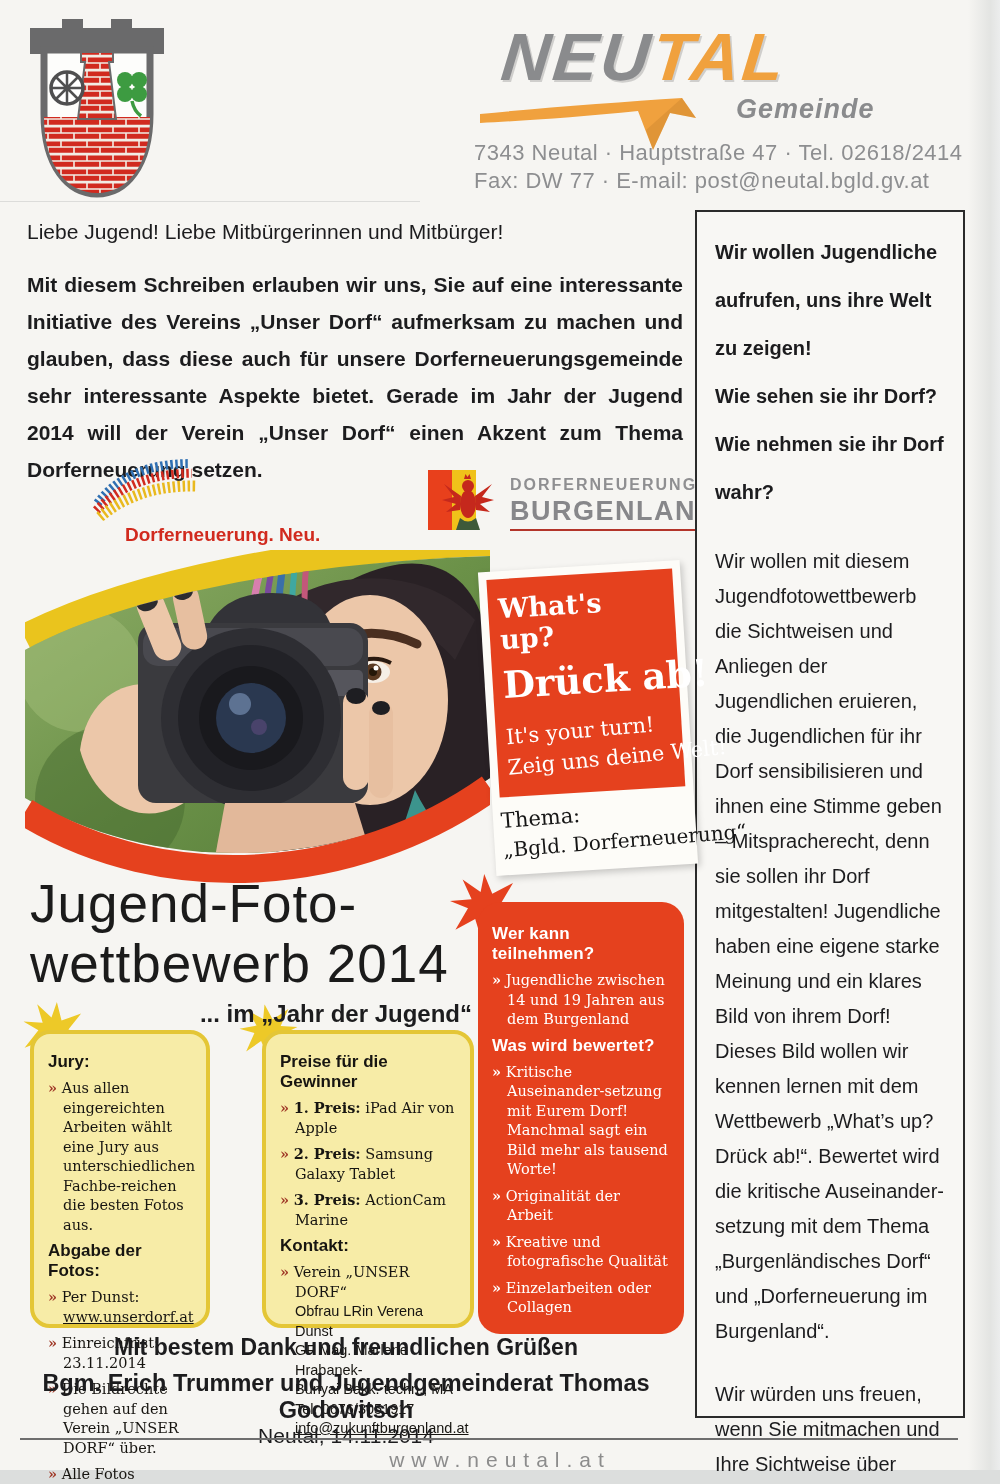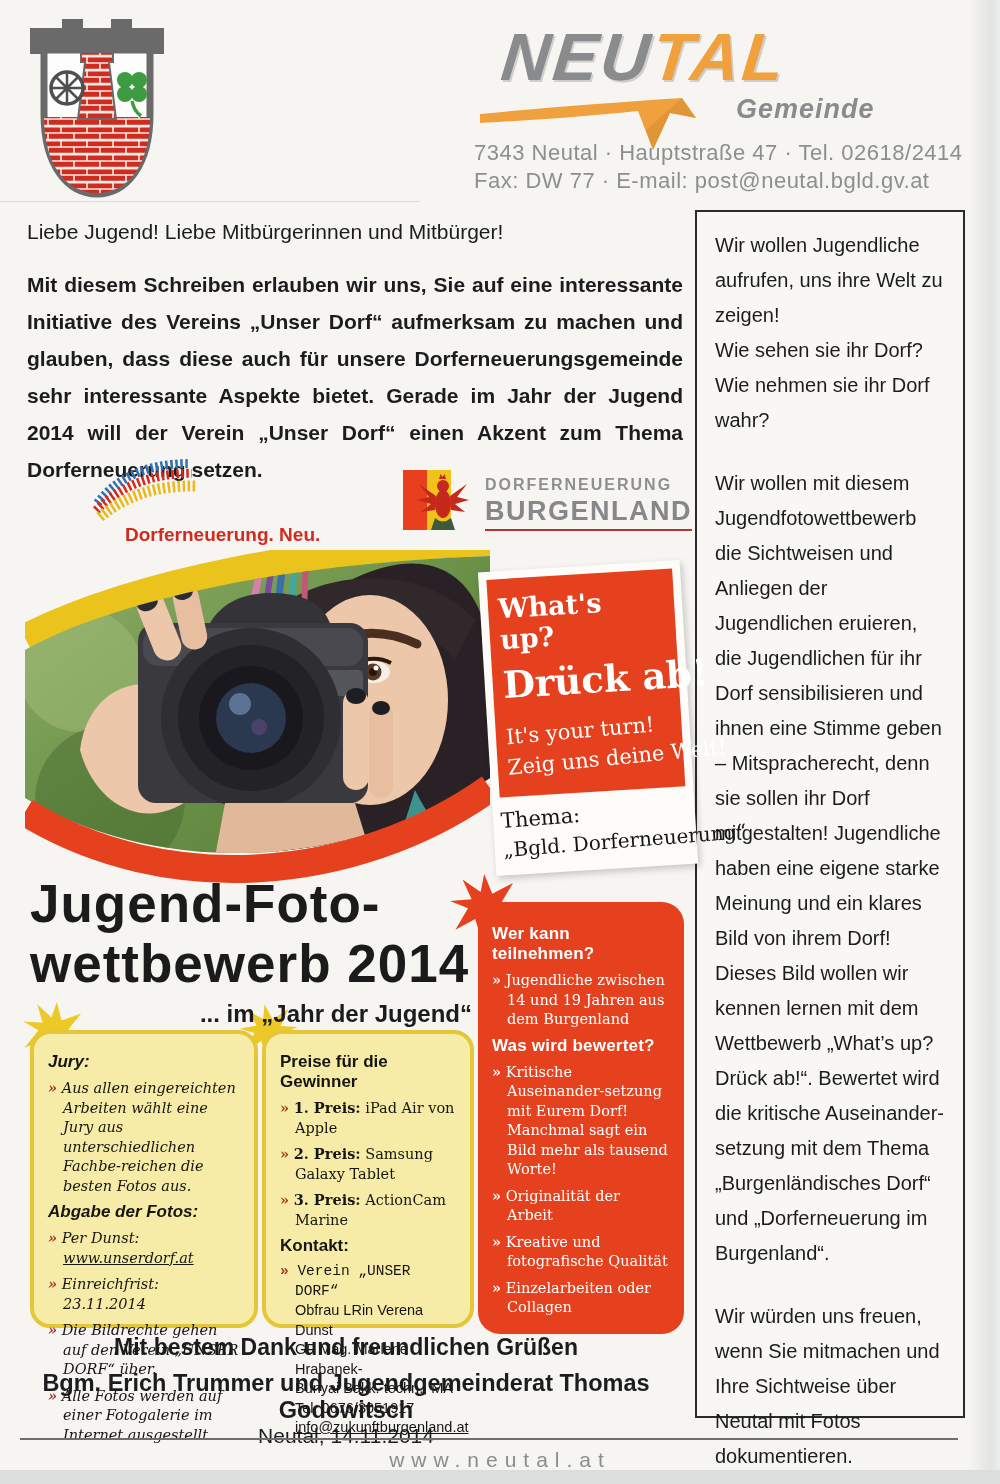--- a/index.html
+++ b/index.html
@@ -30,21 +30,21 @@
   #salutation{left:27px;top:220px;width:660px;font-size:21px;}
   #intro{left:27px;top:266px;width:656px;font-size:21px;line-height:37px;text-align:justify;font-weight:bold;}
 
   
   #zb-logo{left:88px;top:458px;width:270px;height:100px;z-index:2;}
   #zb-leaf{position:absolute;left:0px;top:0px;width:118px;height:58px;transform:rotate(-6deg);}
   #zb-words{position:absolute;left:36px;top:26px;font-size:33px;font-weight:bold;white-space:nowrap;}
   #zb-words .w1{color:#d12a1e;}
   #zb-words .w2{color:#e9b91e;}
   #zb-tag{position:absolute;left:37px;top:66px;font-size:19px;font-weight:bold;color:#d12a1e;}
-  #db-logo{left:403px;top:470px;width:260px;height:72px;z-index:2;padding-left:35px;}
+  #db-logo{left:428px;top:470px;width:260px;height:72px;z-index:2;padding-left:35px;}
   #db-flag{position:absolute;left:0;top:0;width:70px;height:66px;}
   #db-l1{position:absolute;left:82px;top:6px;font-size:16px;font-weight:bold;color:#8f8f91;letter-spacing:2px;}
   #db-l2{position:absolute;left:82px;top:26px;font-size:27px;font-weight:bold;color:#87878a;
          letter-spacing:1.5px;border-bottom:2px solid #b3342a;padding-bottom:2px;}
 
   
   #photo{left:25px;top:550px;width:465px;height:334px;z-index:1;}
 
   
   #card{left:487px;top:566px;width:202px;height:304px;background:#fdfcf8;
@@ -53,33 +53,33 @@
         font-family:"DejaVu Serif",serif;padding:14px 10px;box-sizing:border-box;}
   .cr1{font-size:27px;font-weight:bold;}
   .cr2{font-size:37px;font-weight:bold;margin-top:8px;white-space:nowrap;}
   .cr3{font-size:21px;margin-top:16px;transform:rotate(-1.5deg);}
   .cr4{font-size:21px;margin-top:6px;transform:rotate(-2deg);white-space:nowrap;}
   #card-theme{font-family:"DejaVu Serif",serif;color:#151515;margin-top:10px;transform:rotate(-1deg);}
   .th1{font-size:21px;} .th2{font-size:20px;margin-top:5px;white-space:nowrap;}
 
   
   #flyer-title{left:30px;top:874px;width:450px;z-index:2;}
-  .ft-line{font-size:53px;line-height:60px;font-weight:bold;color:#1b1b1b;letter-spacing:1px;}
+  .ft-line{font-size:53px;line-height:60px;font-weight:normal;color:#1b1b1b;letter-spacing:1px;}
   #ft-sub{font-size:24px;font-weight:bold;text-align:right;margin-top:6px;padding-right:8px;}
 
   
   .star{z-index:1;}
   #star-red{left:450px;top:874px;width:72px;height:72px;}
   #star-y1{left:22px;top:1002px;width:64px;height:64px;transform:rotate(8deg);}
   #star-y2{left:240px;top:1004px;width:58px;height:58px;transform:rotate(-6deg);}
 
   
   .ybox{background:#f7eca7;border:4px solid #e4c636;border-radius:20px;z-index:2;
         padding:12px 12px 8px 14px;box-sizing:border-box;color:#171511;}
-  #jury-box{left:30px;top:1030px;width:228px;height:298px;font-style:italic;}
+  #jury-box{left:30px;top:1030px;width:180px;height:298px;}
   #prize-box{left:262px;top:1030px;width:212px;height:298px;}
   #red-box{left:478px;top:902px;width:206px;height:432px;background:#e5411e;border-radius:22px;
         z-index:2;padding:16px 16px 10px 14px;box-sizing:border-box;color:#fff;}
   .box-h{font-size:17px;font-weight:bold;margin:6px 0 4px 0;}
   #red-box .box-h{letter-spacing:.2px;}
   .box-ul{list-style:none;margin:0;padding:0;font-family:"DejaVu Serif",serif;font-size:14.5px;line-height:19.5px;}
   .box-ul li{padding-left:15px;text-indent:-15px;margin:6px 0;}
   .blt{font-weight:bold;}
   .ybox .blt{color:#a03a28;}
   #red-box .blt{color:#fff;}
@@ -88,21 +88,21 @@
 
   
   #closing{left:0px;top:1334px;width:692px;text-align:center;z-index:2;}
   #close1{font-size:23px;font-weight:bold;}
   #close2{font-size:23.5px;font-weight:bold;margin-top:9px;}
   #close3{font-size:21px;}
 
   
   #sidebar{left:695px;top:210px;width:270px;height:1208px;border:2px solid #2b2b2b;
         background:#f8f7f4;box-sizing:border-box;padding:16px 18px;z-index:2;}
-  #sidebar .h{font-size:20px;line-height:35px;font-weight:normal;}
+  #sidebar .h{font-size:20px;line-height:48px;font-weight:bold;}
   #sidebar p{font-size:20px;line-height:35px;margin:28px 0 0 0;}
 
   
   #footer-line{left:20px;top:1438px;width:938px;height:2px;background:#6e6e6e;z-index:2;}
   #footer-url{left:0;top:1448px;width:1000px;text-align:center;font-size:21px;
         letter-spacing:7px;color:#8c8c8c;z-index:2;}
 </style>
 </head>
 <body>
 
@@ -288,21 +288,21 @@
 
 <div class="abs ybox" id="prize-box">
   <div class="box-h">Preise für die Gewinner</div>
   <ul class="box-ul">
     <li><span class="blt">»</span> <b>1. Preis:</b><span> iPad Air von Apple</span></li>
     <li><span class="blt">»</span> <b>2. Preis:</b><span> Samsung Galaxy Tablet</span></li>
     <li><span class="blt">»</span> <b>3. Preis:</b><span> ActionCam Marine</span></li>
   </ul>
   <div class="box-h">Kontakt:</div>
   <ul class="box-ul" style="margin-bottom:0;">
-    <li style="margin-bottom:0;font-family:Liberation Mono, monospace;"><span class="blt">»</span> <span>Verein „UNSER DORF“</span></li>
+    <li style="margin-bottom:0;"><span class="blt">»</span> <span>Verein „UNSER DORF“</span></li>
   </ul>
   <div class="contact-line">Obfrau LRin Verena Dunst</div>
   <div class="contact-line">GF Mag. Marlene Hrabanek-</div>
   <div class="contact-line">Bunyai Bakk. techn., MA</div>
   <div class="contact-line">Tel. 0676/3051917</div>
   <div class="contact-line link">info@zukunftburgenland.at</div>
 </div>
 
 <div class="abs" id="red-box">
   <div class="box-h">Wer kann teilnehmen?</div>

